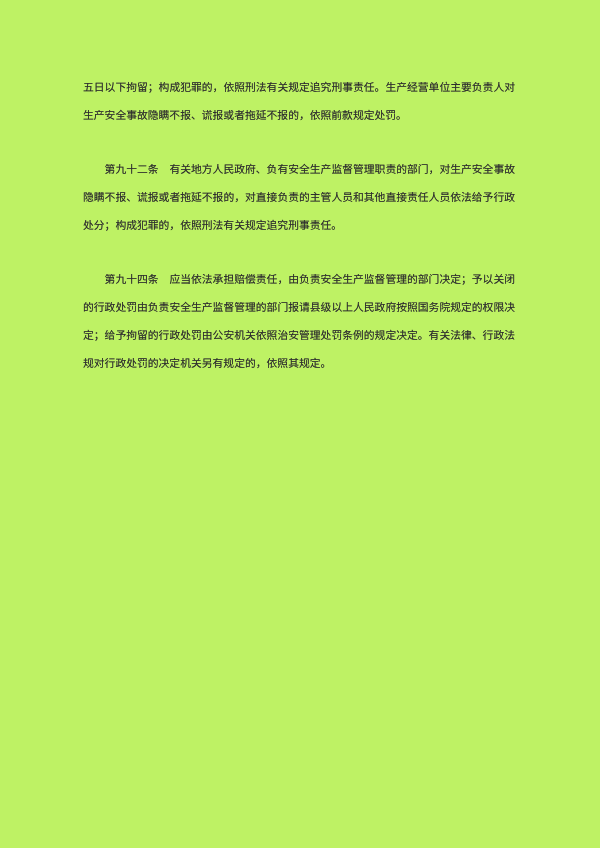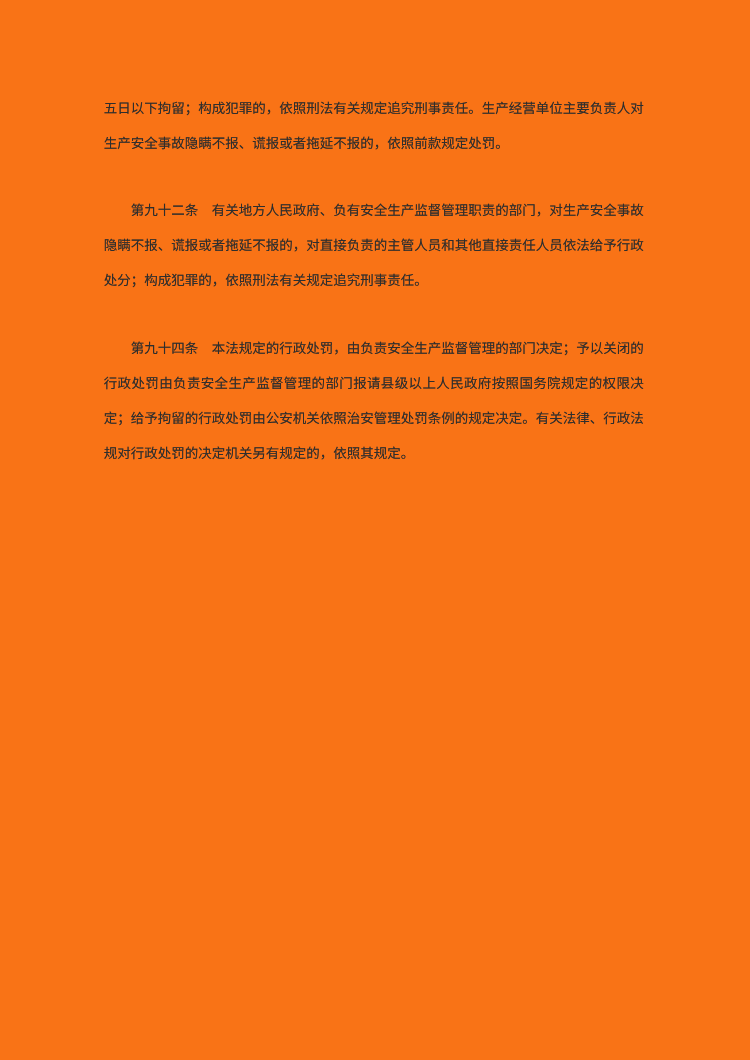--- a/index.html
+++ b/index.html
@@ -5,21 +5,21 @@
   html, body {
     margin: 0;
     padding: 0;
     background: #ffffff;
   }
   .page {
     position: relative;
     box-sizing: border-box;
     width: 600px;
     height: 848px;
-    background: #f97316;
+    background: #bef264;
     padding: 73px 85px 0 83px;
     overflow: hidden;
     font-family: "Liberation Serif", "DejaVu Serif", serif;
     font-size: 10.8px;
     line-height: 28px;
     color: #2e2e2e;
     
     text-shadow: 0 0 0.35px rgba(46,46,46,0.55);
   }
   .para {
@@ -34,15 +34,15 @@
 </style>
 </head>
 <body>
 
 <div class="page">
   <p class="para">五日以下拘留；构成犯罪的，依照刑法有关规定追究刑事责任。生产经营单位主要负责人对生产安全事故隐瞒不报、谎报或者拖延不报的，依照前款规定处罚。</p>
 
   <p class="para indent">第九十二条　有关地方人民政府、负有安全生产监督管理职责的部门，对生产安全事故隐瞒不报、谎报或者拖延不报的，对直接负责的主管人员和其他直接责任人员依法给予行政处分；构成犯罪的，依照刑法有关规定追究刑事责任。</p>
 
 
-  <p class="para indent">第九十四条　本法规定的行政处罚，由负责安全生产监督管理的部门决定；予以关闭的行政处罚由负责安全生产监督管理的部门报请县级以上人民政府按照国务院规定的权限决定；给予拘留的行政处罚由公安机关依照治安管理处罚条例的规定决定。有关法律、行政法规对行政处罚的决定机关另有规定的，依照其规定。</p>
+  <p class="para indent">第九十四条　应当依法承担赔偿责任，由负责安全生产监督管理的部门决定；予以关闭的行政处罚由负责安全生产监督管理的部门报请县级以上人民政府按照国务院规定的权限决定；给予拘留的行政处罚由公安机关依照治安管理处罚条例的规定决定。有关法律、行政法规对行政处罚的决定机关另有规定的，依照其规定。</p>
 
 </div>
 
 </body></html>

